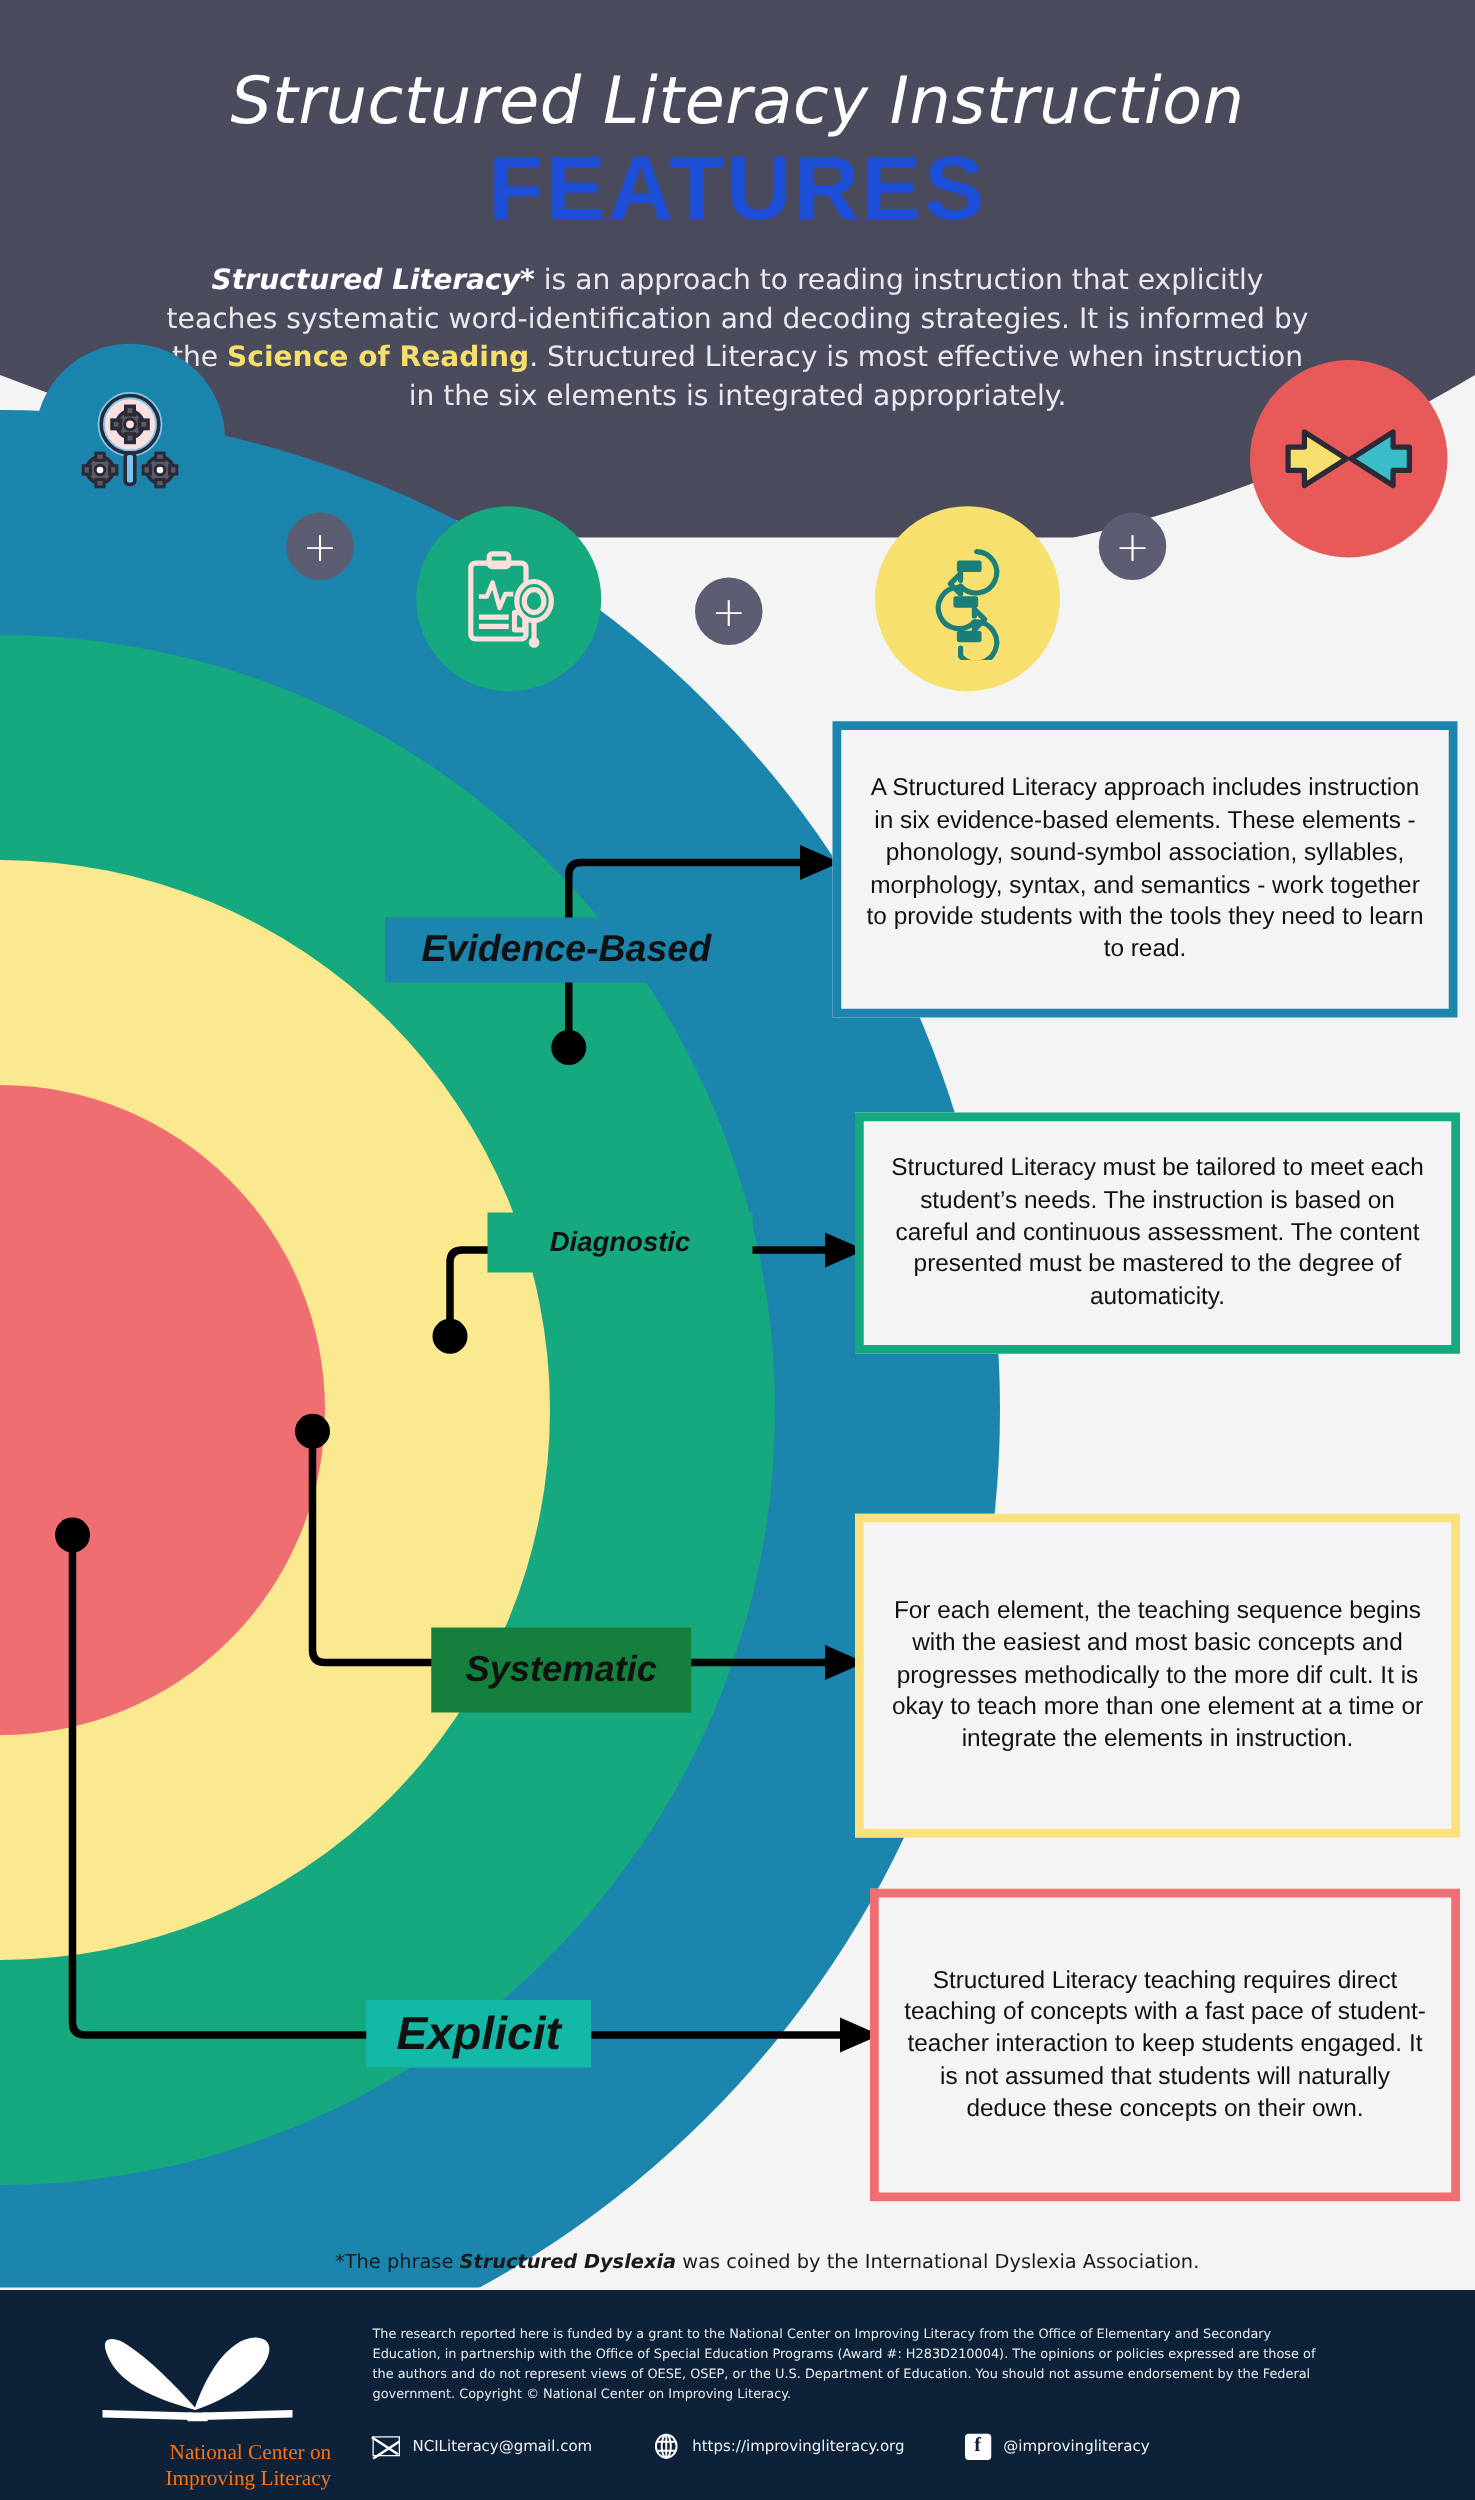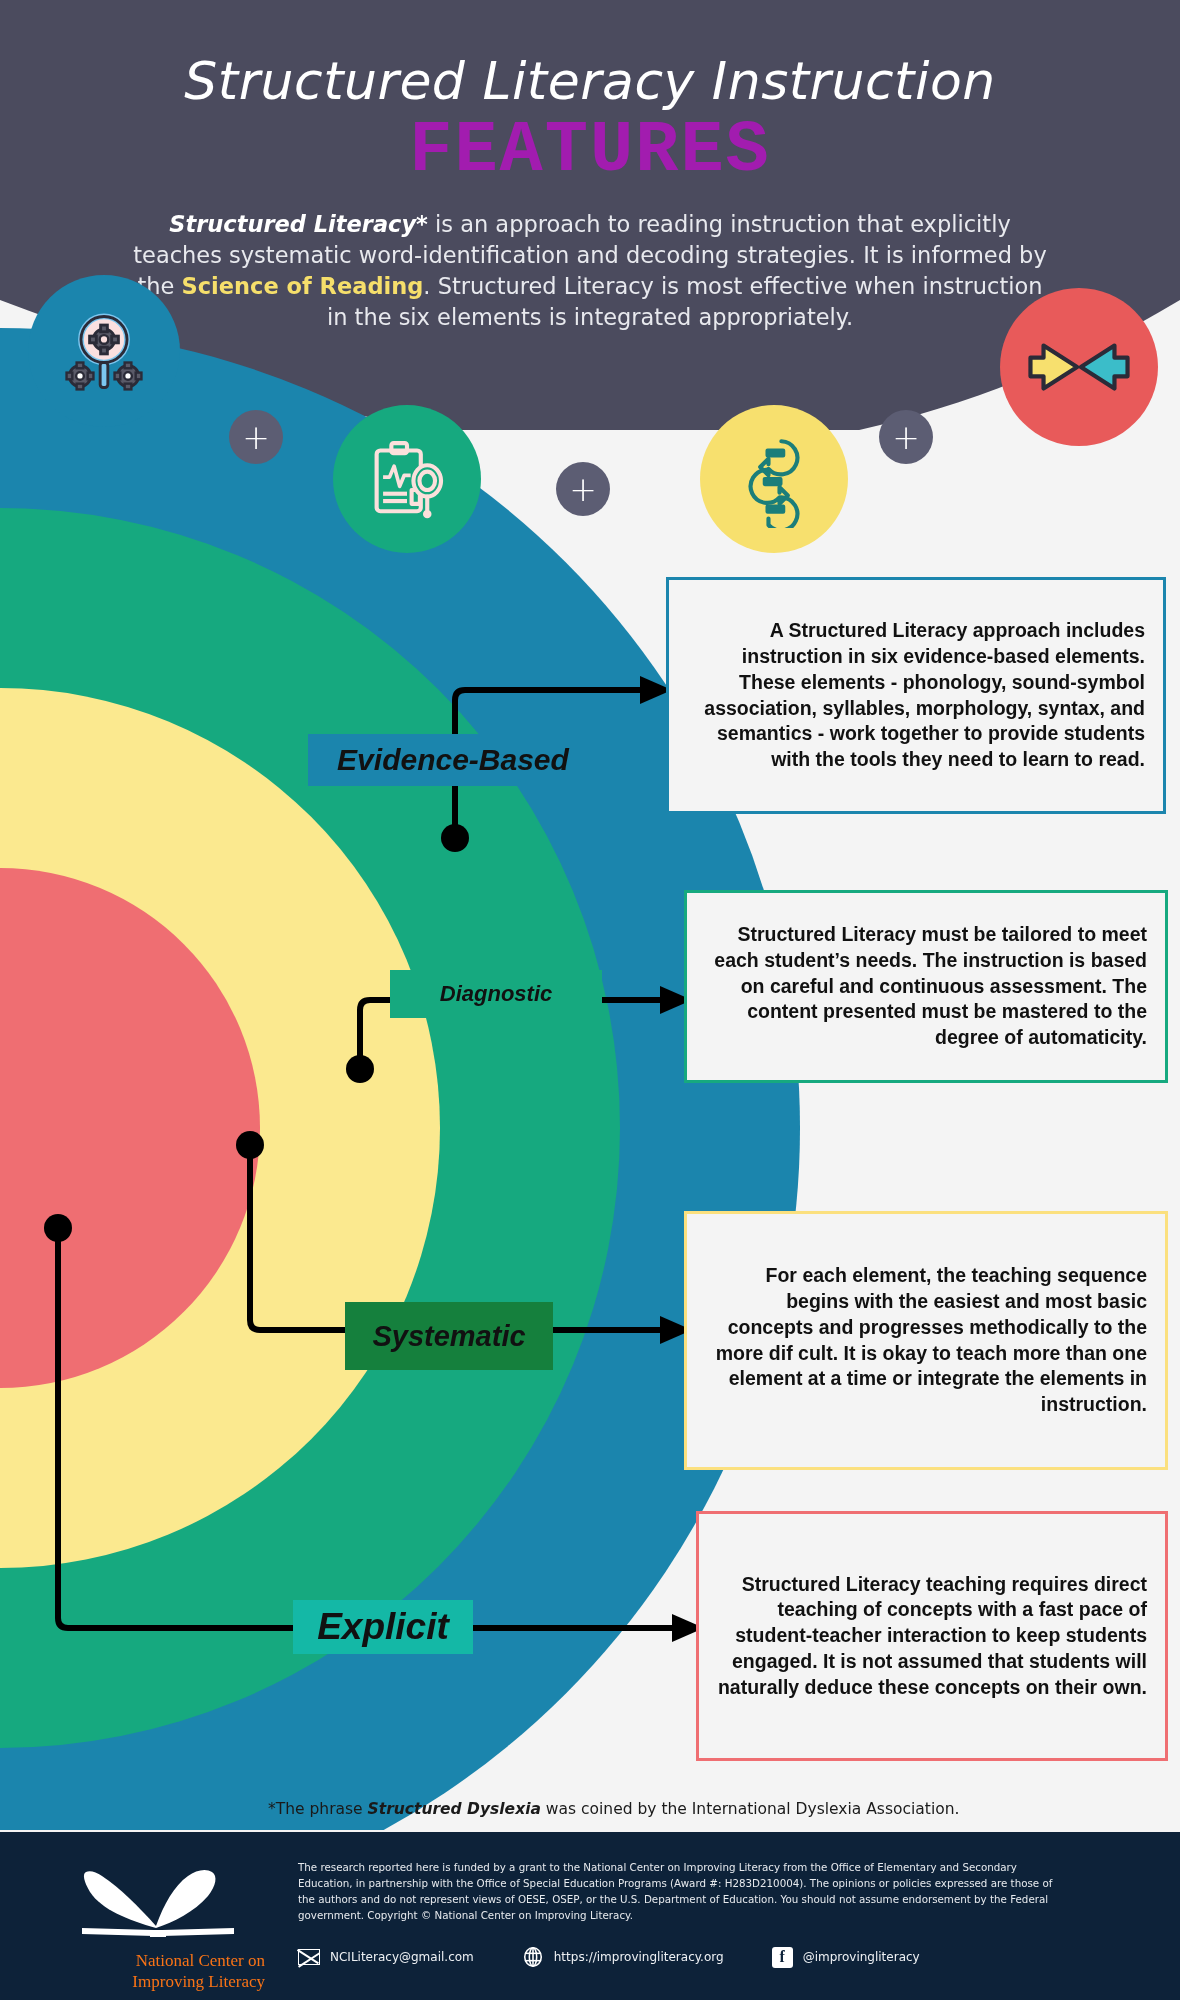--- a/index.html
+++ b/index.html
@@ -16,22 +16,22 @@
   .header-text{position:absolute;top:0;left:0;width:1180px;z-index:5;text-align:center;}
   .title-main{
     font-family:"DejaVu Sans", sans-serif;
     font-style:italic;font-weight:400;
     font-size:52px;color:#ffffff;
     letter-spacing:.5px;
     margin-top:54px;
     line-height:1.05;
   }
   .title-sub{
-    font-family:Liberation Mono, monospace;
-    font-weight:700;font-size:72px;color:#a21caf;
+    font-family:Liberation Sans, sans-serif;
+    font-weight:700;font-size:72px;color:#1d4ed8;
     letter-spacing:2px;line-height:1;margin-top:6px;
   }
   .lede{
     width:930px;margin:22px auto 0 auto;
     font-size:22.5px;line-height:1.38;color:#e8e9ee;
     font-family:"DejaVu Sans", sans-serif;
   }
   .lede b{font-weight:700;font-style:italic;color:#ffffff;}
   .lede .sor{color:#f6df6b;font-weight:700;margin-top:24px;}
 
@@ -66,26 +66,26 @@
   }
   .lbl-evidence{left:308px;top:734px;width:290px;height:52px;font-size:30px;background:#1b85ad;}
   .lbl-diagnostic{left:390px;top:970px;width:212px;height:48px;font-size:22px;background:#16a97f;}
   .lbl-systematic{left:345px;top:1302px;width:208px;height:68px;font-size:29px;background:#15803d;}
   .lbl-explicit{left:293px;top:1600px;width:180px;height:54px;font-size:37px;background:#14b8a6;}
 
   
   .box{
     position:absolute;z-index:7;
     background:#f4f4f4;
-    border:3px solid #6d28d9;
+    border:7px solid #6d28d9;
     box-sizing:border-box;
     display:flex;align-items:center;justify-content:center;
-    text-align:right;
+    text-align:center;
     font-family:"Liberation Sans", sans-serif;
-    font-weight:700;font-size:19.5px;line-height:1.32;color:#111;
+    font-weight:400;font-size:19.5px;line-height:1.32;color:#111;
     padding:14px 18px;
   }
   .box-1{left:666px;top:577px;width:500px;height:237px;border-color:#1b85ad;}
   .box-2{left:684px;top:890px;width:484px;height:193px;border-color:#16a97f;}
   .box-3{left:684px;top:1211px;width:484px;height:259px;border-color:#fbe07e;}
   .box-4{left:696px;top:1511px;width:472px;height:250px;border-color:#ef6e72;}
 
   
   .footnote{
     position:absolute;z-index:8;left:268px;top:1800px;width:850px;

